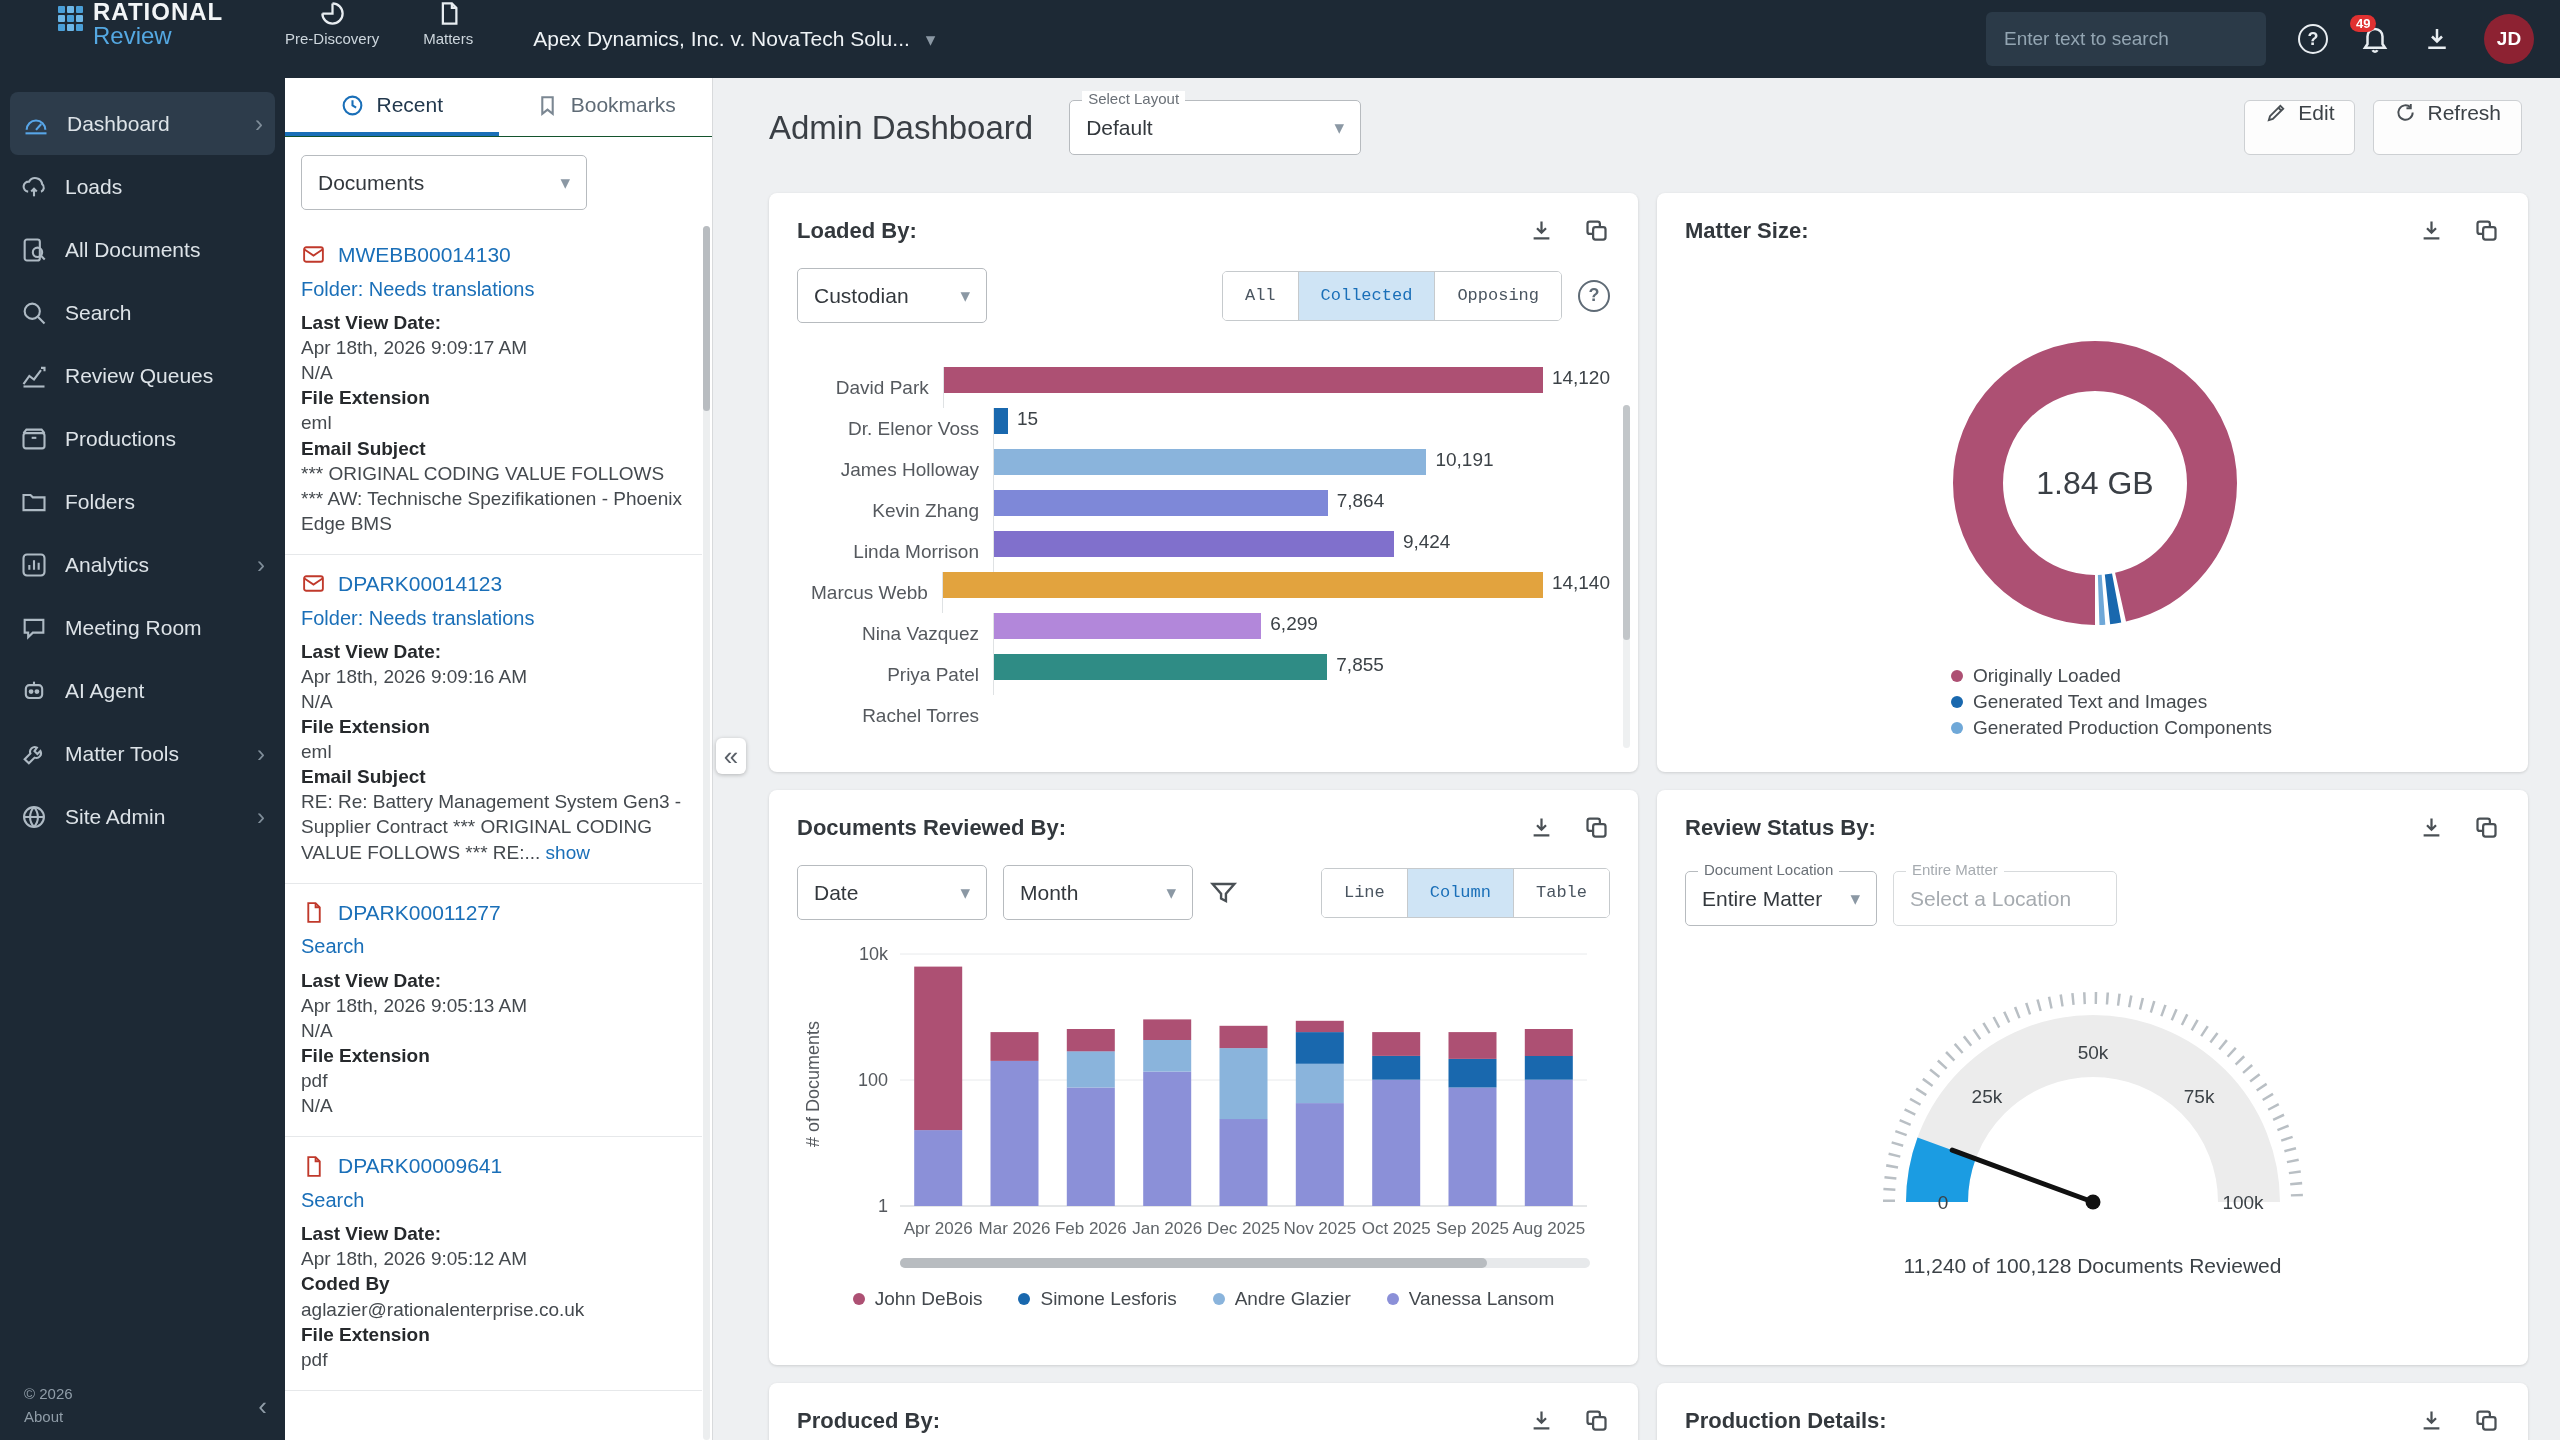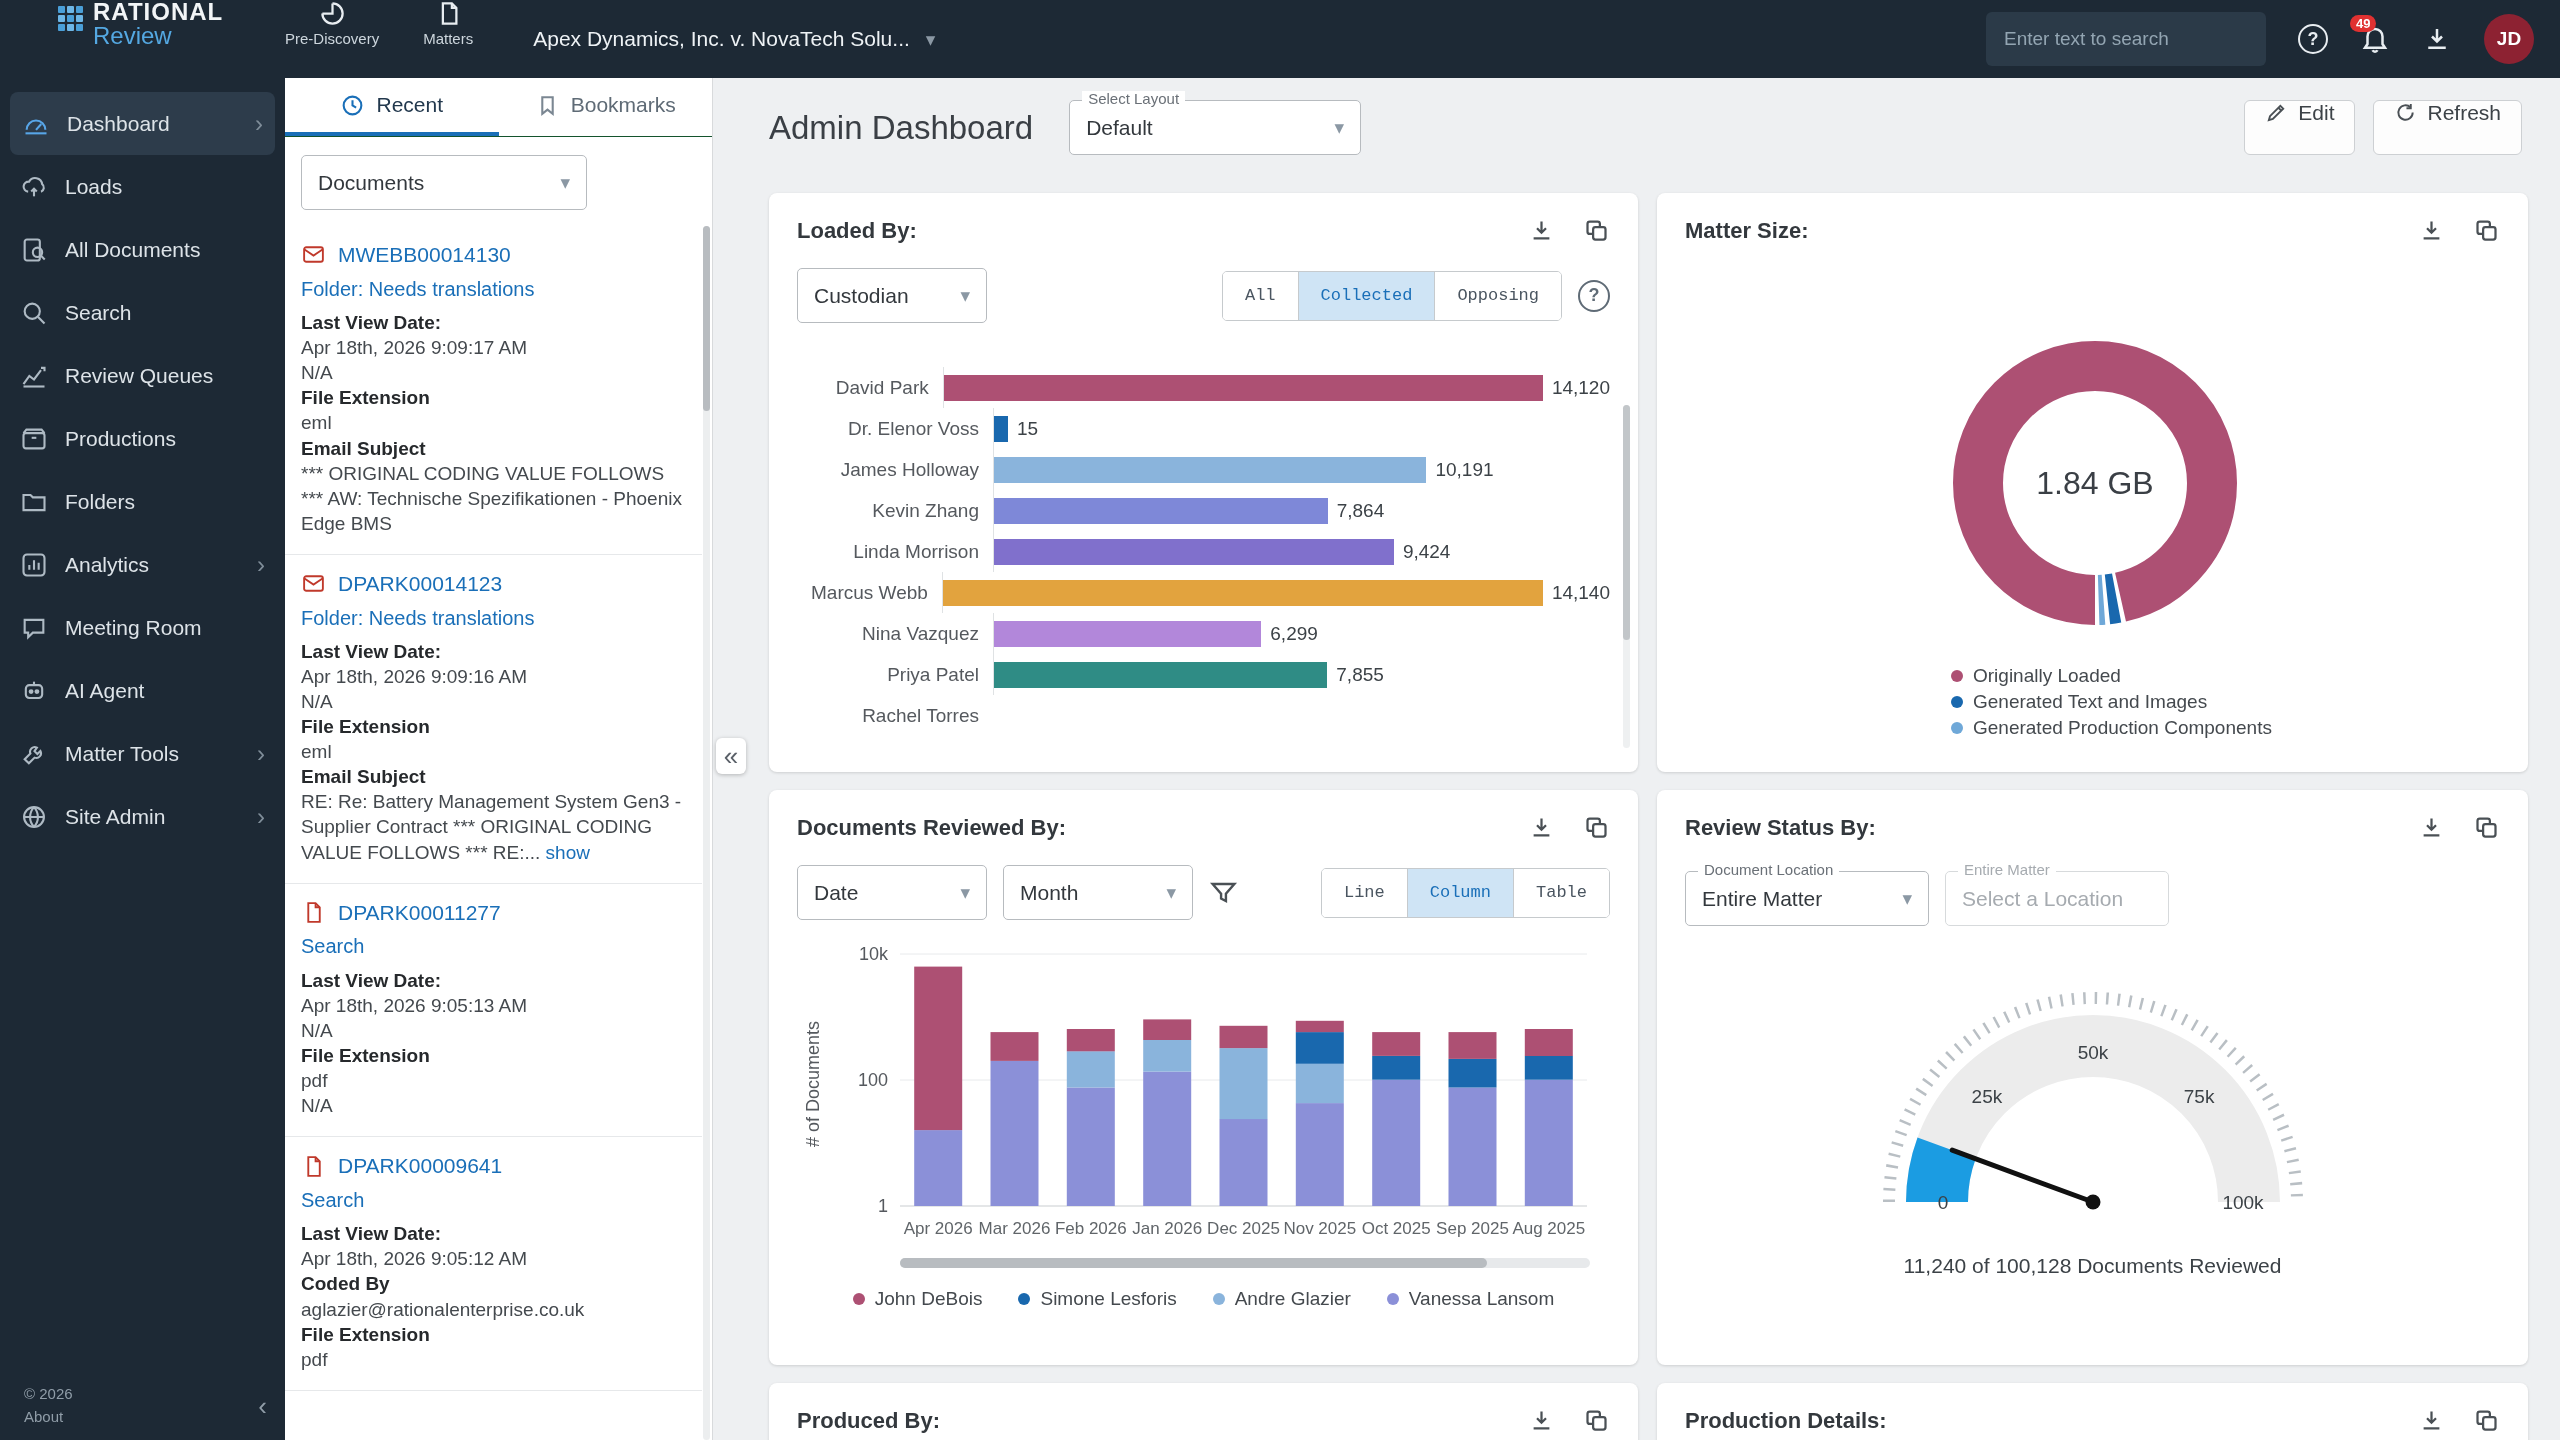--- a/index.html
+++ b/index.html
@@ -83,21 +83,21 @@
   .segmented{display:flex;border:1px solid #c6cacd;border-radius:5px;overflow:hidden;height:50px;margin-left:auto}
   .seg-btn{border:none;background:#fff;padding:0 22px;font-size:17px;color:#4a5560;border-left:1px solid #c6cacd;cursor:pointer;font-family:Liberation Mono, monospace}
   .seg-btn:first-child{border-left:none}
   .seg-btn.active{background:#cfe4f5;color:#1a6fb8}
   .help-circle{width:32px;height:32px;border:2px solid #5f6b76;border-radius:50%;display:flex;align-items:center;justify-content:center;font-size:18px;font-weight:bold;color:#5f6b76;cursor:pointer;flex:none}
 
   
   .lb-chart{margin-top:44px}
   .lb-row{display:flex;align-items:center;height:41px}
   .lb-name{width:196px;text-align:right;padding-right:14px;font-size:19px;color:#55595e;white-space:nowrap}
-  .lb-track{flex:1;display:flex;align-items:center;border-left:1px solid #dfe2e4;height:100%}
+  .lb-track{flex:1;display:flex;border-left:1px solid #dfe2e4;height:100%}
   .lb-bar{height:26px;flex:none}
   .lb-val{margin-left:9px;font-size:19px;color:#3c4247;white-space:nowrap}
   .vscroll{position:absolute;right:8px;top:212px;bottom:24px;width:7px;background:#eef0f1;border-radius:4px;cursor:pointer}
   .vthumb{width:7px;height:235px;background:#c2c6c9;border-radius:4px}
 
   
   .donut-wrap{position:absolute;left:292px;top:144px;width:292px;height:292px}
   .donut-center{position:absolute;inset:0;display:flex;align-items:center;justify-content:center;font-size:32px;color:#3a3f45}
   .legend-v{position:absolute;left:294px;top:468px}
   .leg-row{display:flex;align-items:center;gap:10px;font-size:19px;color:#44494e;margin:4px 0}
@@ -707,21 +707,21 @@
             </span>
           <span class="act-ic">
               <svg viewBox="0 0 24 24" fill="none" stroke="currentColor" stroke-width="2">
                 <rect x="9" y="9" width="11" height="11" rx="2"></rect>
                 <path d="M15 9V6a2 2 0 0 0-2-2H6a2 2 0 0 0-2 2v7a2 2 0 0 0 2 2h3"></path>
               </svg>
             </span>
         </div>
       </div>
       <div class="ctl-row" style="margin-top:30px">
-        <div class="select" style="width:244px">
+        <div class="select" style="width:192px">
           <span class="legend">Document Location</span>
           <span>Entire Matter</span>
           <span class="caret">▾</span>
         </div>
         <div class="select disabled" style="width:224px">
           <span class="legend">Entire Matter</span>
           <span class="ph">Select a Location</span>
         </div>
       </div>
       <svg class="gauge" viewBox="0 0 520 290" width="520" height="290">

